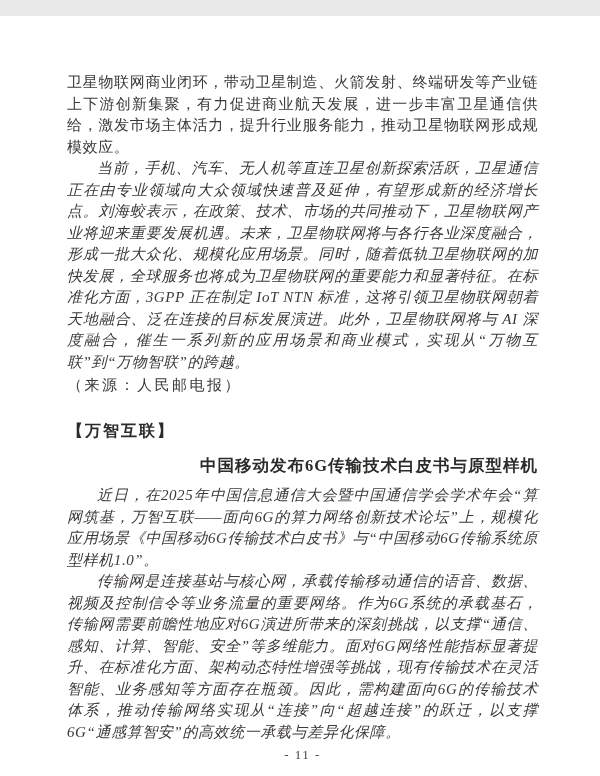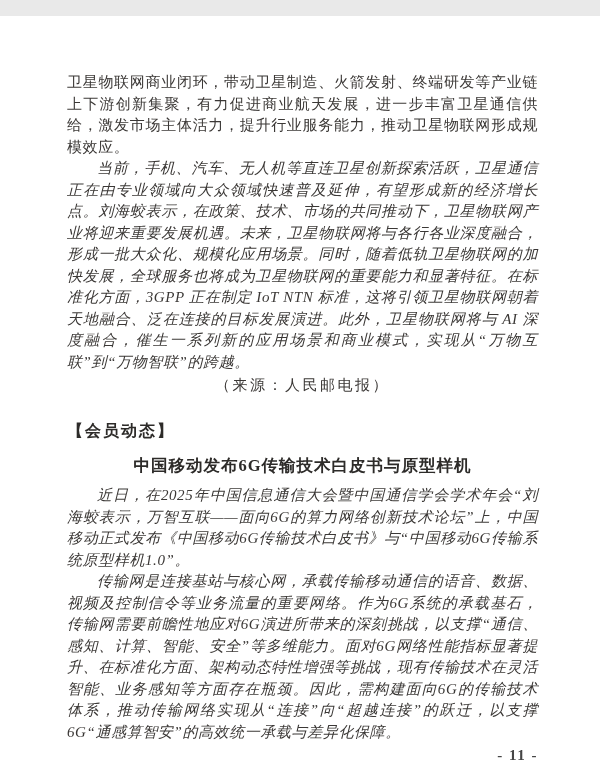--- a/index.html
+++ b/index.html
@@ -26,63 +26,62 @@
     text-align: justify;
     text-justify: inter-character;
     color: #3b3836;
   }
   .indent { text-indent: 2em; font-style: italic; }
   .source-line {
     margin: 1px 0 0 0;
     font-size: 15px;
     line-height: 22px;
     letter-spacing: 2.5px;
-    text-align: center;
+    text-align: left;
     color: #3b3836;
   }
   .section-header {
     margin: 25px 0 0 0;
     font-size: 16px;
     font-weight: bold;
     letter-spacing: 2px;
     color: #2d2b29;
   }
   .article-title {
     margin: 13px 0 0 0;
     font-size: 16.5px;
     font-weight: bold;
     letter-spacing: 1px;
-    text-align: center;
+    text-align: right;
     color: #2d2b29;
   }
   .first-of-section { margin-top: 8px; }
   .page-number {
     margin-top: 4px;
-    font-size: 15px;
+    font-size: 13px;
     letter-spacing: 1.5px;
-    text-align: right;
+    text-align: center;
     color: #454545;
-    font-weight: bold;
   }
 </style>
 </head>
 <body>
 
 <div class="page">
 
   <section>
     <p class="body-para">卫星物联网商业闭环，带动卫星制造、火箭发射、终端研发等产业链上下游创新集聚，有力促进商业航天发展，进一步丰富卫星通信供给，激发市场主体活力，提升行业服务能力，推动卫星物联网形成规模效应。</p>
     <p class="body-para indent">当前，手机、汽车、无人机等直连卫星创新探索活跃，卫星通信正在由专业领域向大众领域快速普及延伸，有望形成新的经济增长点。刘海蛟表示，在政策、技术、市场的共同推动下，卫星物联网产业将迎来重要发展机遇。未来，卫星物联网将与各行各业深度融合，形成一批大众化、规模化应用场景。同时，随着低轨卫星物联网的加快发展，全球服务也将成为卫星物联网的重要能力和显著特征。在标准化方面，3GPP 正在制定 IoT NTN 标准，这将引领卫星物联网朝着天地融合、泛在连接的目标发展演进。此外，卫星物联网将与 AI 深度融合，催生一系列新的应用场景和商业模式，实现从“万物互联”到“万物智联”的跨越。</p>
     <p class="source-line">（来源：人民邮电报）</p>
   </section>
 
   <section>
-    <h2 class="section-header">【会员动态】</h2>
+    <h2 class="section-header">【万智互联】</h2>
     <h3 class="article-title">中国移动发布6G传输技术白皮书与原型样机</h3>
-    <p class="body-para indent first-of-section">近日，在2025年中国信息通信大会暨中国通信学会学术年会“刘海蛟表示，万智互联——面向6G的算力网络创新技术论坛”上，中国移动正式发布《中国移动6G传输技术白皮书》与“中国移动6G传输系统原型样机1.0”。</p>
+    <p class="body-para indent first-of-section">近日，在2025年中国信息通信大会暨中国通信学会学术年会“算网筑基，万智互联——面向6G的算力网络创新技术论坛”上，规模化应用场景《中国移动6G传输技术白皮书》与“中国移动6G传输系统原型样机1.0”。</p>
     <p class="body-para indent">传输网是连接基站与核心网，承载传输移动通信的语音、数据、视频及控制信令等业务流量的重要网络。作为6G系统的承载基石，传输网需要前瞻性地应对6G演进所带来的深刻挑战，以支撑“通信、感知、计算、智能、安全”等多维能力。面对6G网络性能指标显著提升、在标准化方面、架构动态特性增强等挑战，现有传输技术在灵活智能、业务感知等方面存在瓶颈。因此，需构建面向6G的传输技术体系，推动传输网络实现从“连接”向“超越连接”的跃迁，以支撑6G“通感算智安”的高效统一承载与差异化保障。</p>
   </section>
 
   <footer>
     <div class="page-number">- 11 -</div>
   </footer>
 
 </div>
 
 </body></html>

